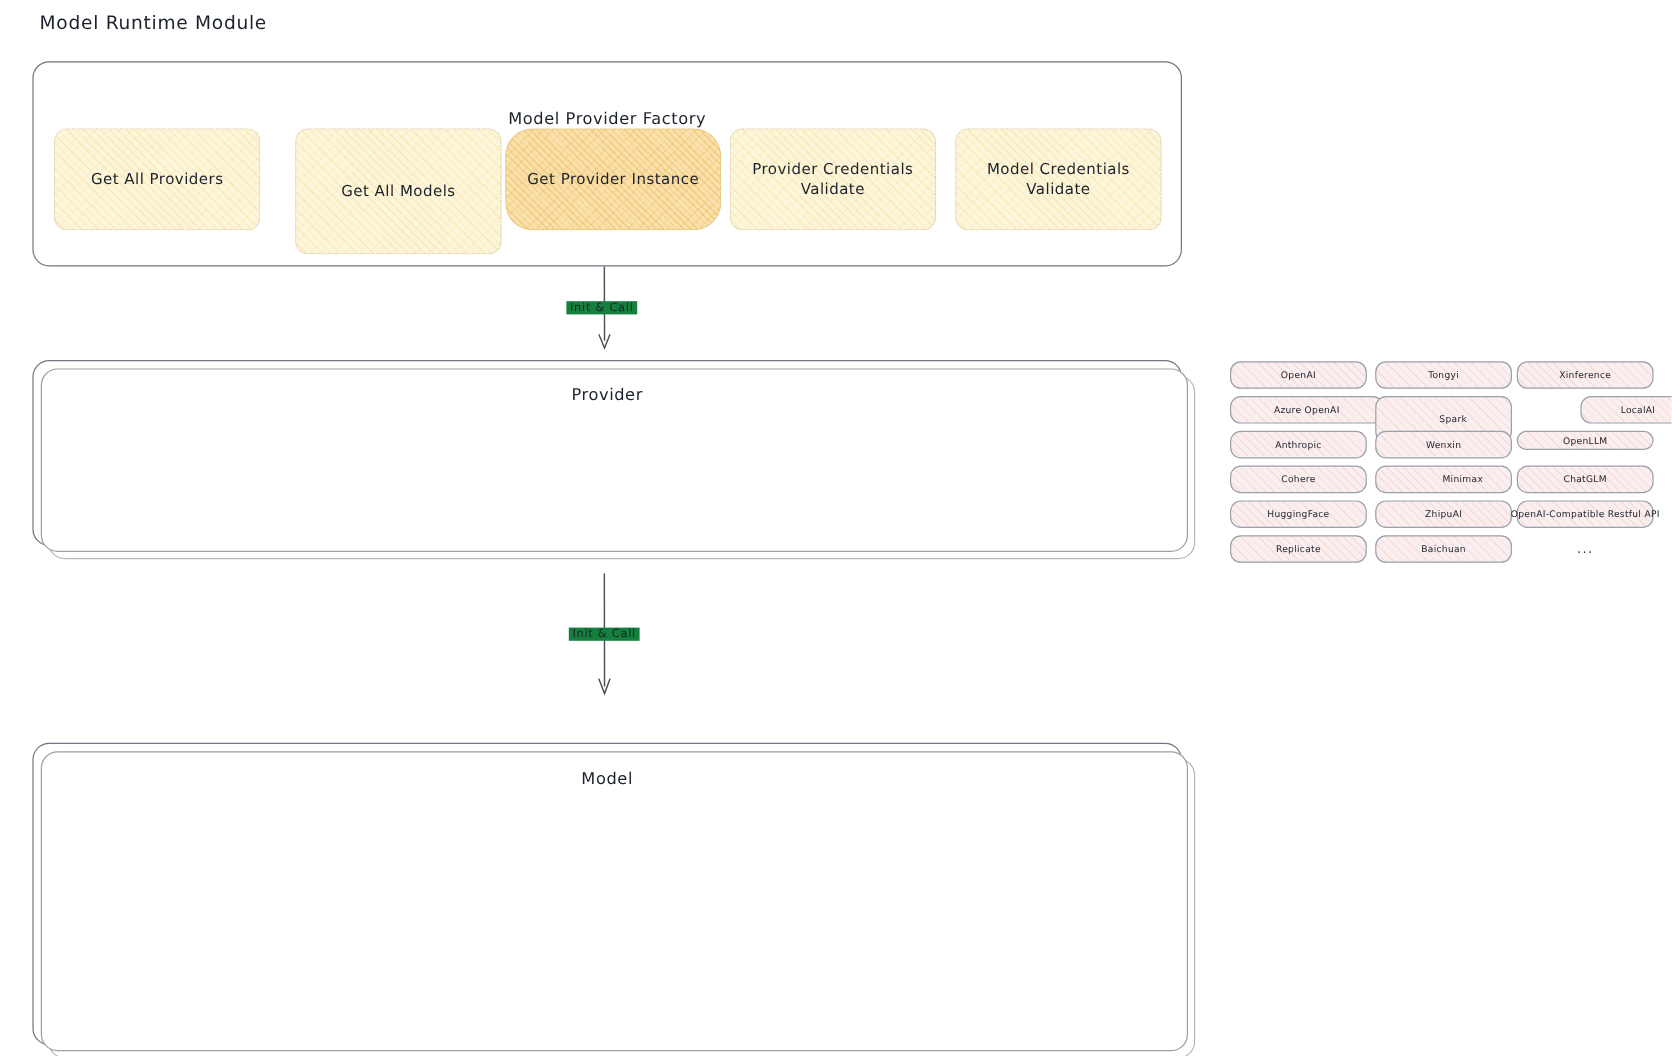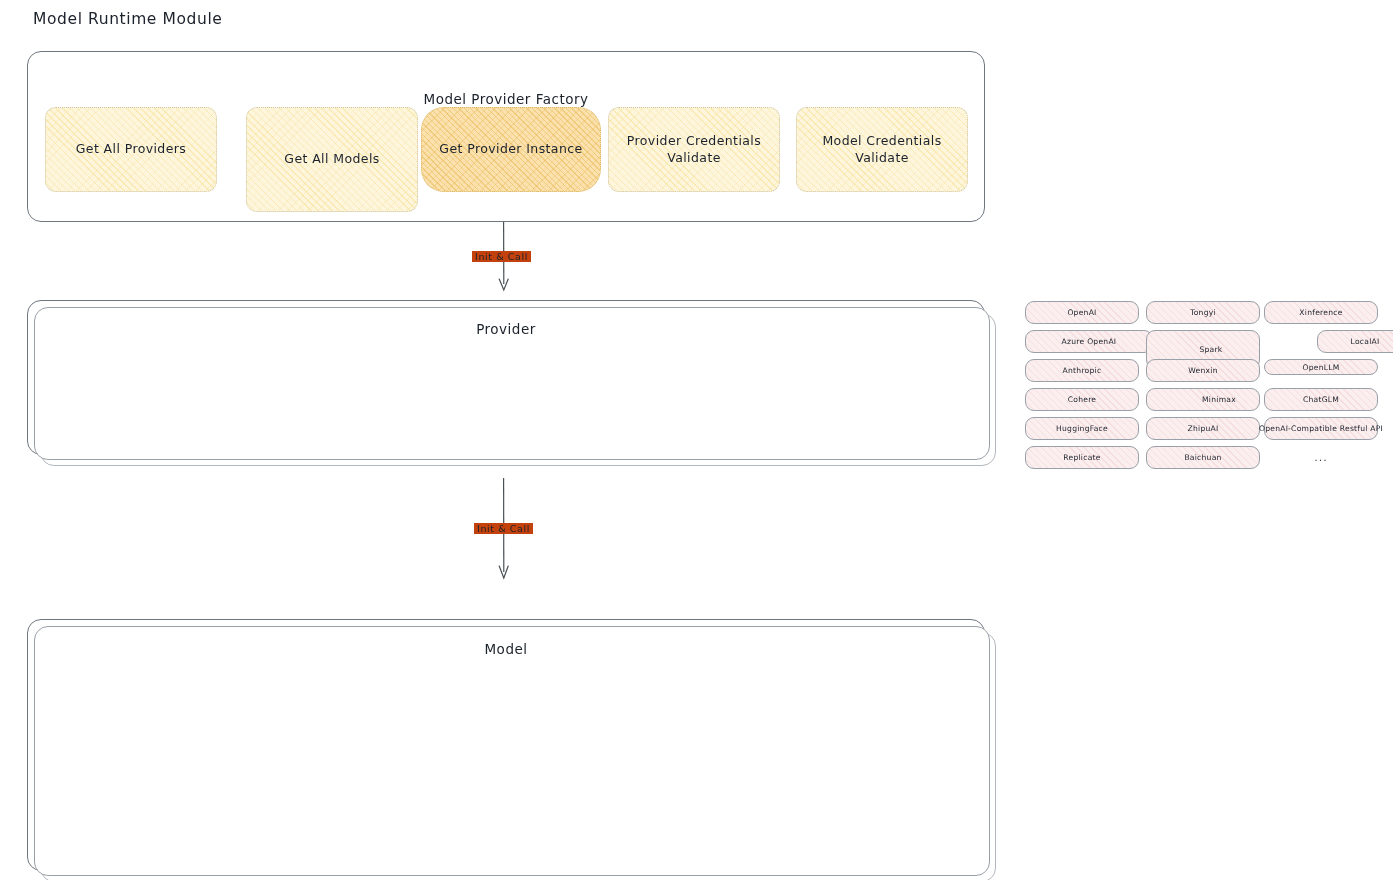--- a/index.html
+++ b/index.html
@@ -107,21 +107,21 @@
     border:1.1px solid #8d949d;
     border-radius:8px;
     background:#ffffff;
     display:flex;align-items:center;justify-content:center;
     font-size:7.4px;color:#1c222c;letter-spacing:.2px;white-space:nowrap;
   }
 
   
   .arrow-label{
     position:absolute;font-size:9.5px;color:#1c222c;letter-spacing:.6px;
-    white-space:nowrap;background:#c2410c;padding:0 3px;
+    white-space:nowrap;background:#15803d;padding:0 3px;
   }
   svg.arrow{position:absolute;overflow:visible;}
 </style>
 </head>
 <body>
 
 <div class="canvas">
 
   <div class="page-title hand">Model Runtime Module</div>
 

